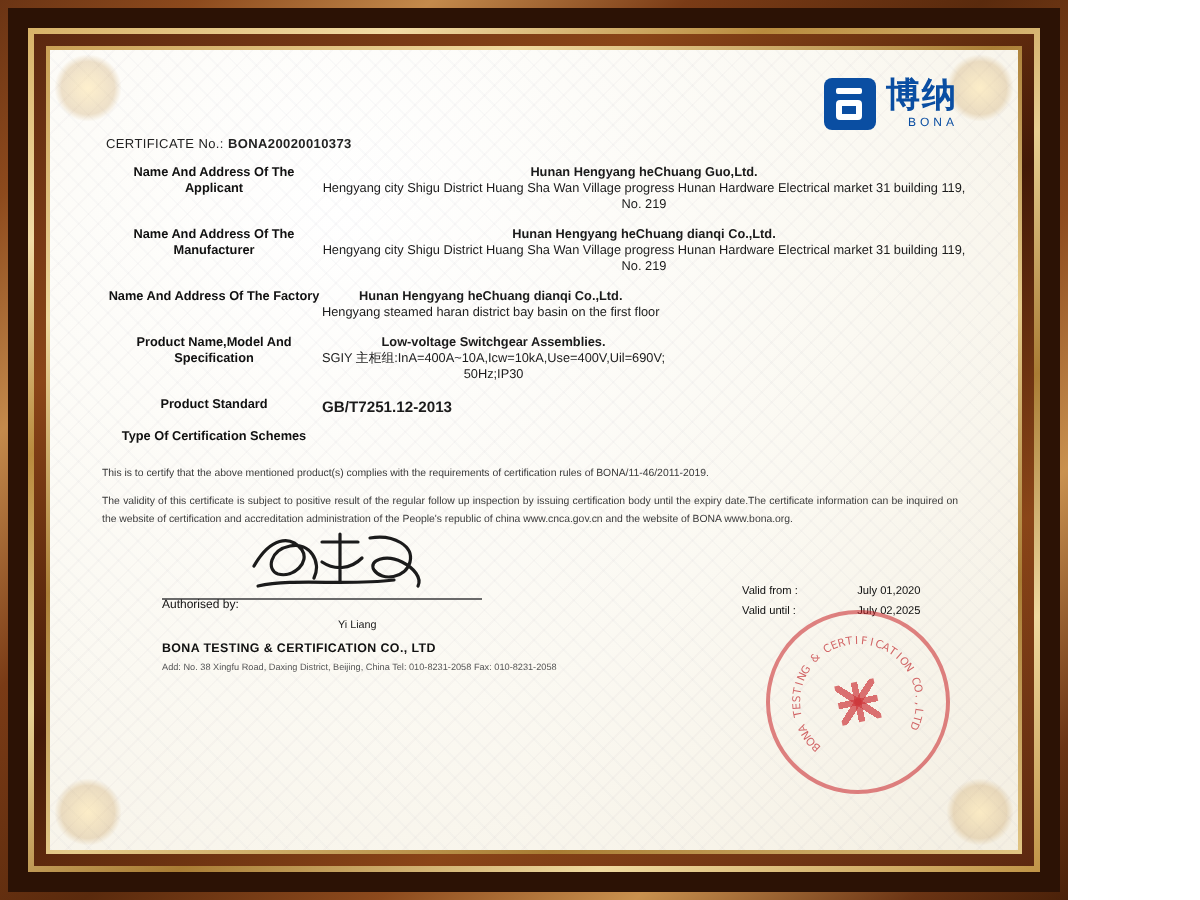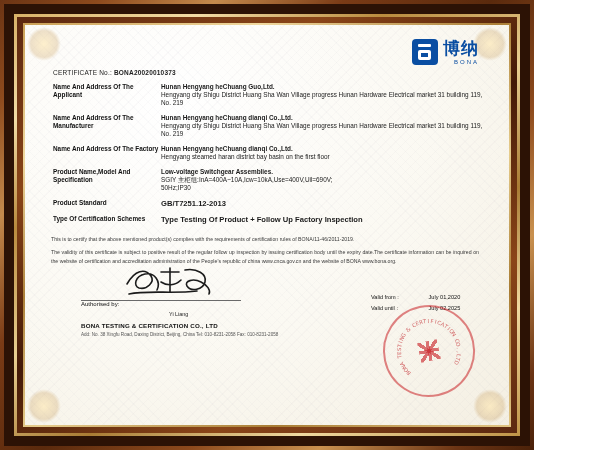--- a/index.html
+++ b/index.html
@@ -145,20 +145,21 @@
     letter-spacing: 0.2px;
   }
   .cert-no .val { font-weight: bold; }
 
   
   .rows { margin-left: 2px; }
   .row {
     display: flex;
     margin-bottom: 7px;
     line-height: 1.25;
+    text-align: center;
   }
   .row .lbl {
     width: 108px;
     flex: none;
     font-size: 6.4px;
     font-weight: bold;
     color: #111;
   }
   .row .val {
     font-size: 6.4px;
@@ -348,23 +349,20 @@
                     </div>
                   </div>
                   <div class="row big">
                     <div class="lbl">Product Standard</div>
                     <div class="val">
                       <div>GB/T7251.12-2013</div>
                     </div>
                   </div>
                   <div class="row big">
                     <div class="lbl">Type Of Certification Schemes</div>
-                    <div class="val">
-                      <div>Type Testing Of Product + Follow Up Factory Inspection</div>
-                    </div>
                   </div>
                 </div>
 
          <div class="fine" id="fineprint">
                   <p>This is to certify that the above mentioned product(s) complies with the requirements of certification rules of BONA/11-46/2011-2019.</p>
                   <p>The validity of this certificate is subject to positive result of the regular follow up inspection by issuing certification body until the expiry date.The certificate information can be inquired on the website of certification and accreditation administration of the People's republic of china www.cnca.gov.cn and the website of BONA www.bona.org.</p>
                 </div>
 
          <div class="sign-area">
 

